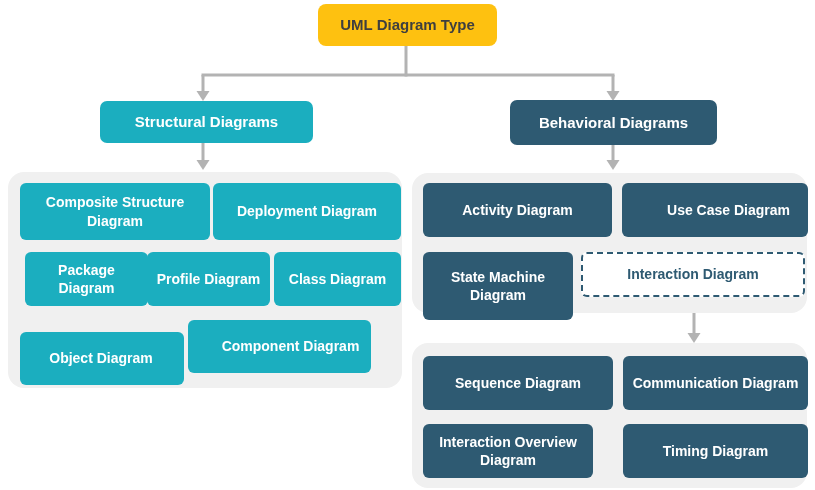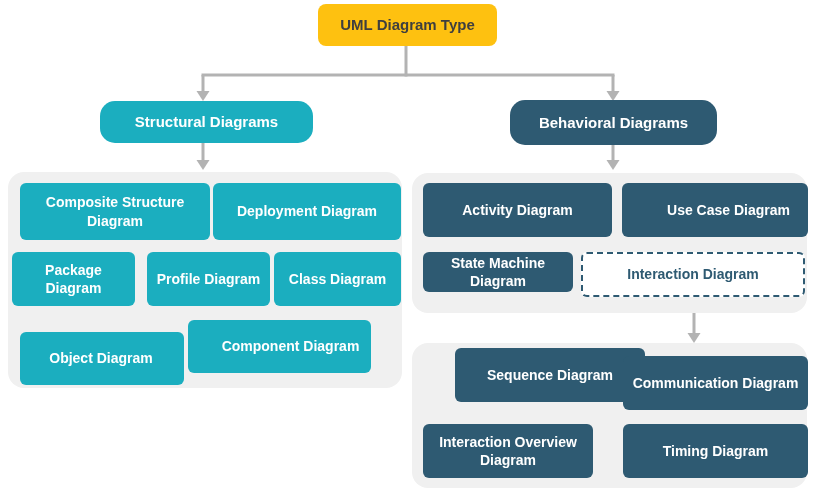--- a/index.html
+++ b/index.html
@@ -1,56 +1,56 @@
 <!DOCTYPE html>
 <html style="--root-bg: #FEC110; --root-text: #3F3F3F; --teal: #1BAEBF; --navy: #2E5A72; --group-bg: #F0F0F0; --connector: #B3B3B3; --interaction-bg: #FFFFFF; --interaction-text: #2E5A72; --interaction-border: #2E5A72;"><head>
 <meta charset="utf-8">
 <style>
   html,body{margin:0;padding:0;background:#ffffff;}
   body{font-family:"Liberation Sans", sans-serif;}
   .canvas{position:relative;width:815px;height:490px;background:#ffffff;overflow:hidden;}
   svg.connectors{position:absolute;left:0;top:0;z-index:1;}
   .node{
     position:absolute;z-index:2;display:flex;align-items:center;justify-content:center;
-    text-align:center;font-weight:bold;color:#ffffff;border-radius:15px;
+    text-align:center;font-weight:bold;color:#ffffff;border-radius:7px;
     line-height:1.3;padding:2px 8px;box-sizing:border-box;font-size:14px;
   }
   .root-node{
     left:318px;top:4px;width:179px;height:42px;background:var(--root-bg);
     color:var(--root-text);font-size:15px;border-radius:8px;
   }
   .branch{font-size:15px;}
   .branch-structural{left:100px;top:101px;width:213px;height:42px;background:var(--teal);}
   .branch-behavioral{left:510px;top:100px;width:207px;height:45px;background:var(--navy);}
   .group{position:absolute;z-index:1;background:var(--group-bg);border-radius:16px;}
   .group-structural{left:8px;top:172px;width:394px;height:216px;}
   .group-behavioral{left:412px;top:173px;width:395px;height:140px;}
   .group-interaction{left:412px;top:343px;width:395px;height:145px;}
   .group .node{border-radius:6px;}
   .teal{background:var(--teal);}
   .navy{background:var(--navy);}
   
   .n-composite{left:12px;top:11px;width:190px;height:57px;}
   .n-deployment{left:205px;top:11px;width:188px;height:57px;}
-  .n-package{left:4px;top:80px;width:123px;height:54px;}
+  .n-package{left:17px;top:80px;width:123px;height:54px;}
   .n-profile{left:139px;top:80px;width:123px;height:54px;}
   .n-class{left:266px;top:80px;width:127px;height:54px;}
   .n-object{left:12px;top:160px;width:164px;height:53px;padding-left:6px;}
   .n-component{left:180px;top:148px;width:183px;height:53px;padding-left:30px;}
   
   .n-activity{left:11px;top:10px;width:189px;height:54px;}
   .n-usecase{left:210px;top:10px;width:186px;height:54px;padding-left:35px;}
-  .n-statemachine{left:11px;top:79px;width:150px;height:40px;}
+  .n-statemachine{left:11px;top:79px;width:150px;height:68px;}
   .n-interaction{
     left:169px;top:79px;width:224px;height:45px;
     background:var(--interaction-bg);color:var(--interaction-text);
     border:2px dashed var(--interaction-border);border-radius:5px;
   }
   
-  .n-sequence{left:11px;top:5px;width:190px;height:54px;margin-left:32px;}
+  .n-sequence{left:11px;top:13px;width:190px;height:54px;}
   .n-communication{left:211px;top:13px;width:185px;height:54px;}
   .n-overview{left:11px;top:81px;width:170px;height:54px;}
   .n-timing{left:211px;top:81px;width:185px;height:54px;padding-left:8px;}
 </style>
 </head>
 <body>
 
 <div class="canvas">
 
   <svg class="connectors" width="815" height="490" viewBox="0 0 815 490" aria-hidden="true">

